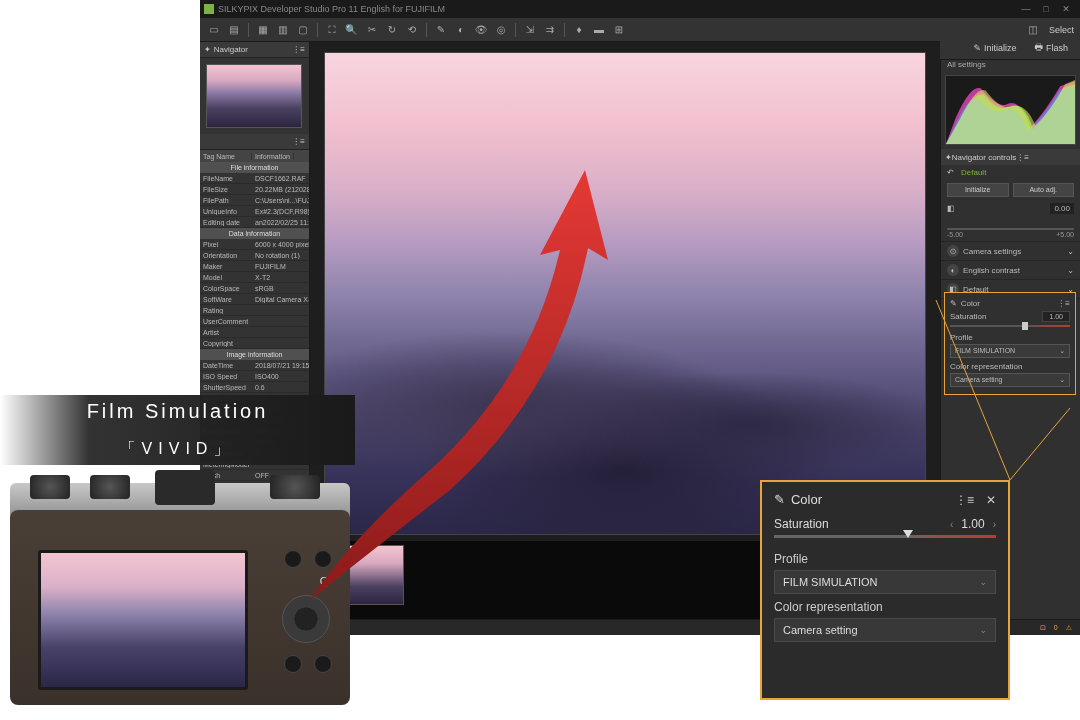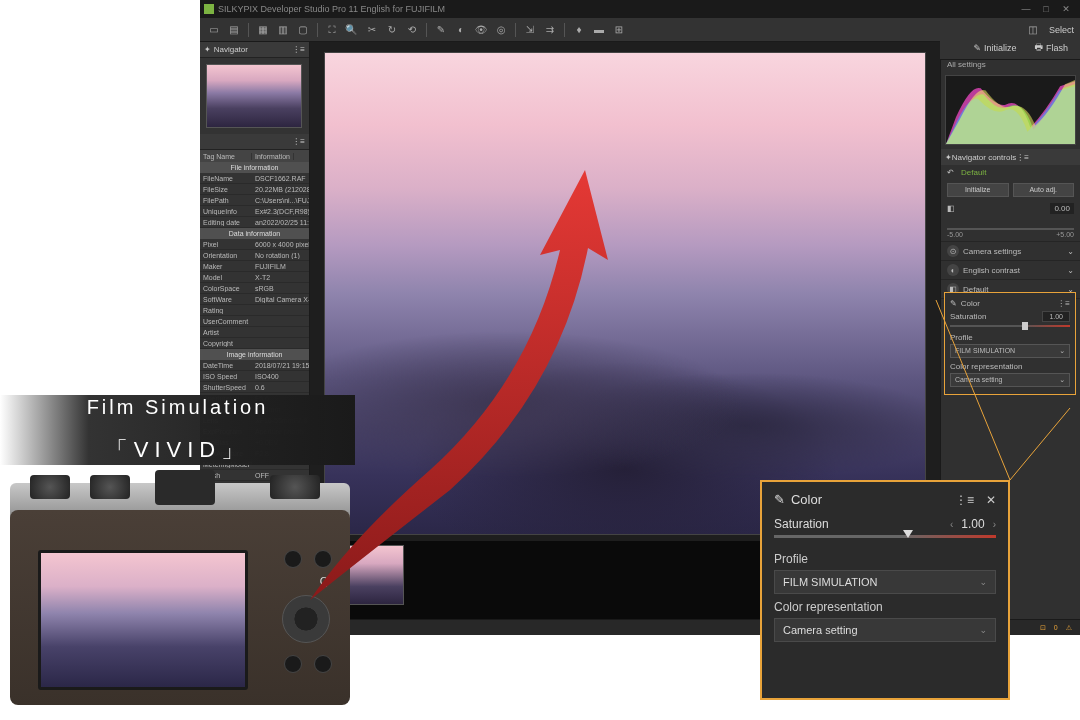--- a/index.html
+++ b/index.html
@@ -52,21 +52,21 @@
 .colorpanel{padding:4px 6px;font-size:8px;color:#bbb}
 .colorpanel .sl{display:flex;align-items:center;justify-content:space-between;margin:3px 0}
 .colorpanel .val{background:#222;padding:1px 6px;border:1px solid #444;font-size:7px}
 .colorpanel .bar{height:2px;background:linear-gradient(90deg,#555 0%,#555 60%,#c0392b 100%);margin:2px 0 6px 0;position:relative}
 .colorpanel .bar::after{content:"";position:absolute;left:60%;top:-3px;width:6px;height:8px;background:#ccc}
 .colorpanel .dd{height:14px;background:#3a3a3a;border:1px solid #555;padding:0 4px;line-height:12px;font-size:7px;margin:2px 0 4px 0;display:flex;justify-content:space-between;align-items:center}
 .smallcolor{position:absolute;right:4px;top:292px;width:132px;border:1px solid #e8a33a;background:#303030;padding:3px 5px}
 .statusbar{height:16px;background:#282828;border-top:1px solid #1a1a1a;display:flex;align-items:center;justify-content:flex-end;padding:0 8px;gap:8px;font-size:7px;color:#e8a33a}
 
 .overlay-label{position:absolute;left:0;top:395px;width:355px;height:70px;background:linear-gradient(90deg,rgba(255,255,255,0.15) 0%,rgba(40,40,40,0.95) 25%,#1a1a1a 100%);color:#fff;display:flex;flex-direction:column;align-items:center;justify-content:center;font-size:20px;letter-spacing:3px;font-weight:300}
-.overlay-label .l2{font-size:22px;letter-spacing:6px;margin-top:16px}
+.overlay-label .l2{font-size:16px;letter-spacing:6px;margin-top:16px}
 .camera{position:absolute;left:0;top:475px;width:360px;height:245px}
 .camera .cbody{position:absolute;left:10px;top:35px;width:340px;height:195px;background:linear-gradient(180deg,#4a3f37 0%,#3a312a 100%);border-radius:8px}
 .camera .ctop{position:absolute;left:10px;top:8px;width:340px;height:40px;background:linear-gradient(180deg,#c8c8c8 0%,#888 100%);border-radius:6px 6px 0 0}
 .camera .dial{position:absolute;width:40px;height:24px;background:radial-gradient(circle,#555 0%,#222 100%);border-radius:4px;top:0}
 .camera .dial.d1{left:30px}
 .camera .dial.d2{left:90px}
 .camera .dial.d3{left:270px;width:50px}
 .camera .vf{position:absolute;left:155px;top:-5px;width:60px;height:35px;background:#2a2a2a;border-radius:4px}
 .camera .lcd{position:absolute;left:38px;top:75px;width:210px;height:140px;background:#000;border:3px solid #1a1a1a;border-radius:3px}
 .camera .lcdimg{width:100%;height:100%;background:linear-gradient(180deg,#f4c5d0 0%,#dbb0c8 25%,#8f84ad 45%,#484269 70%,#2b2748 100%)}

